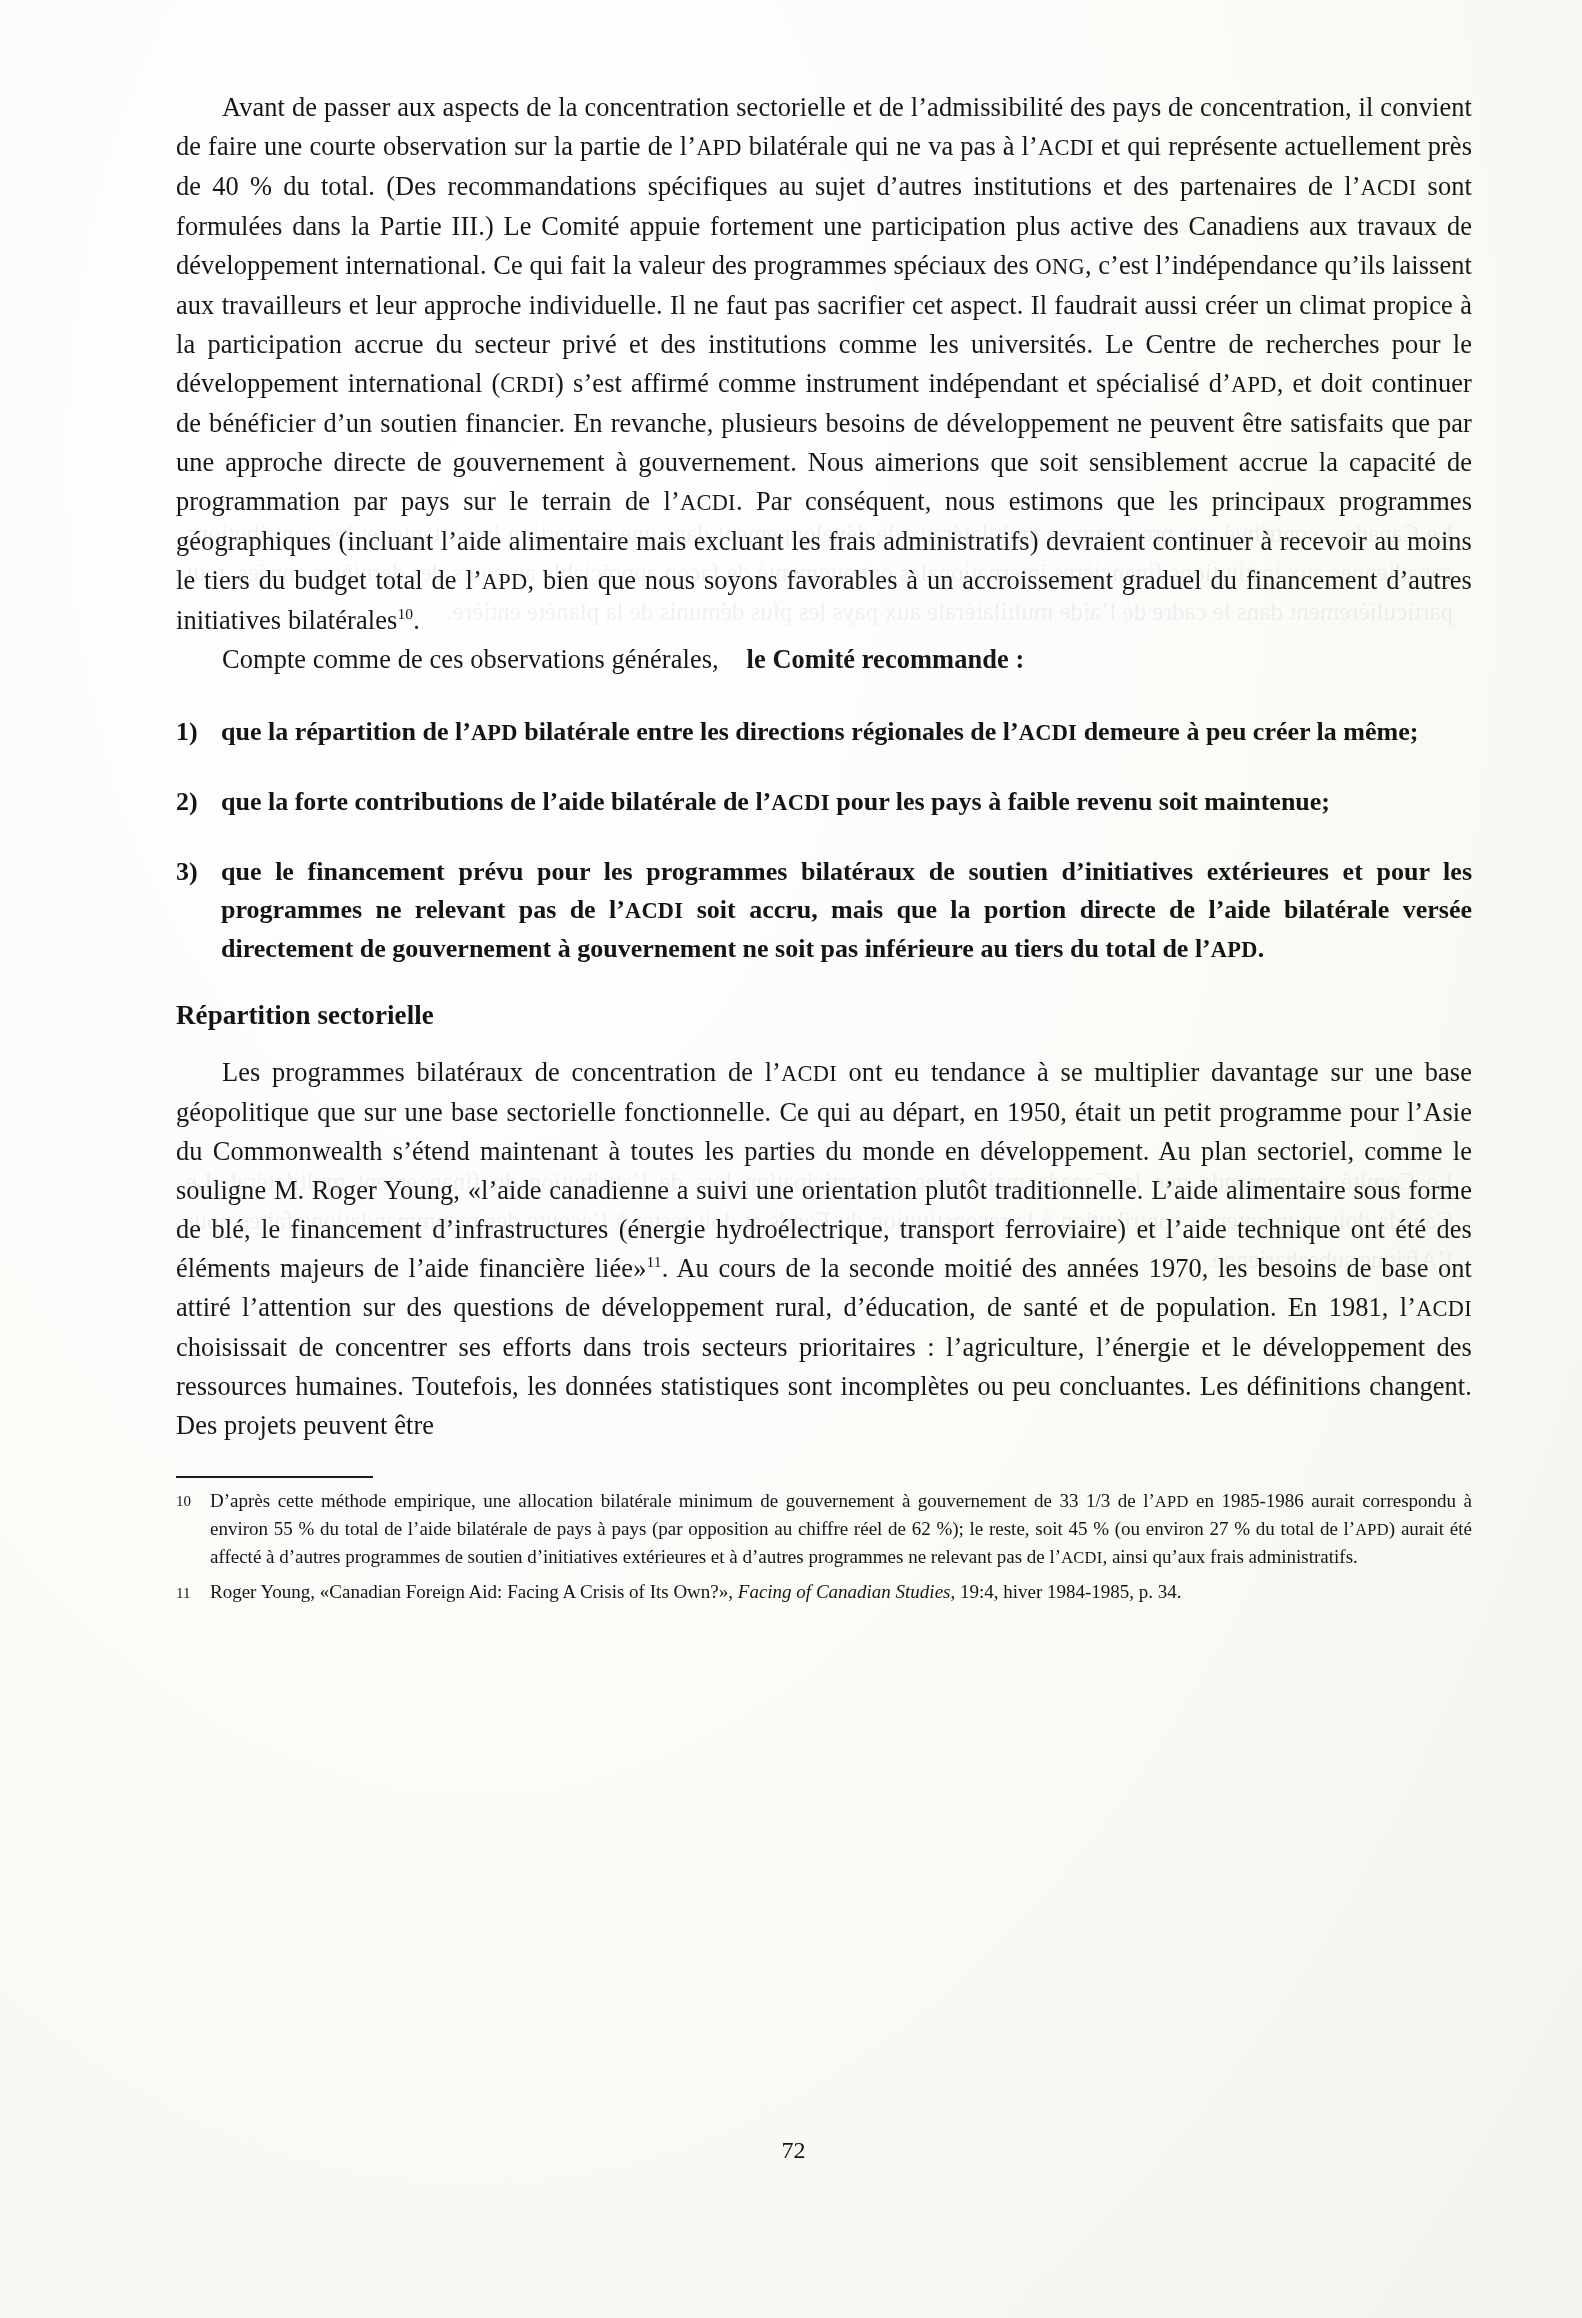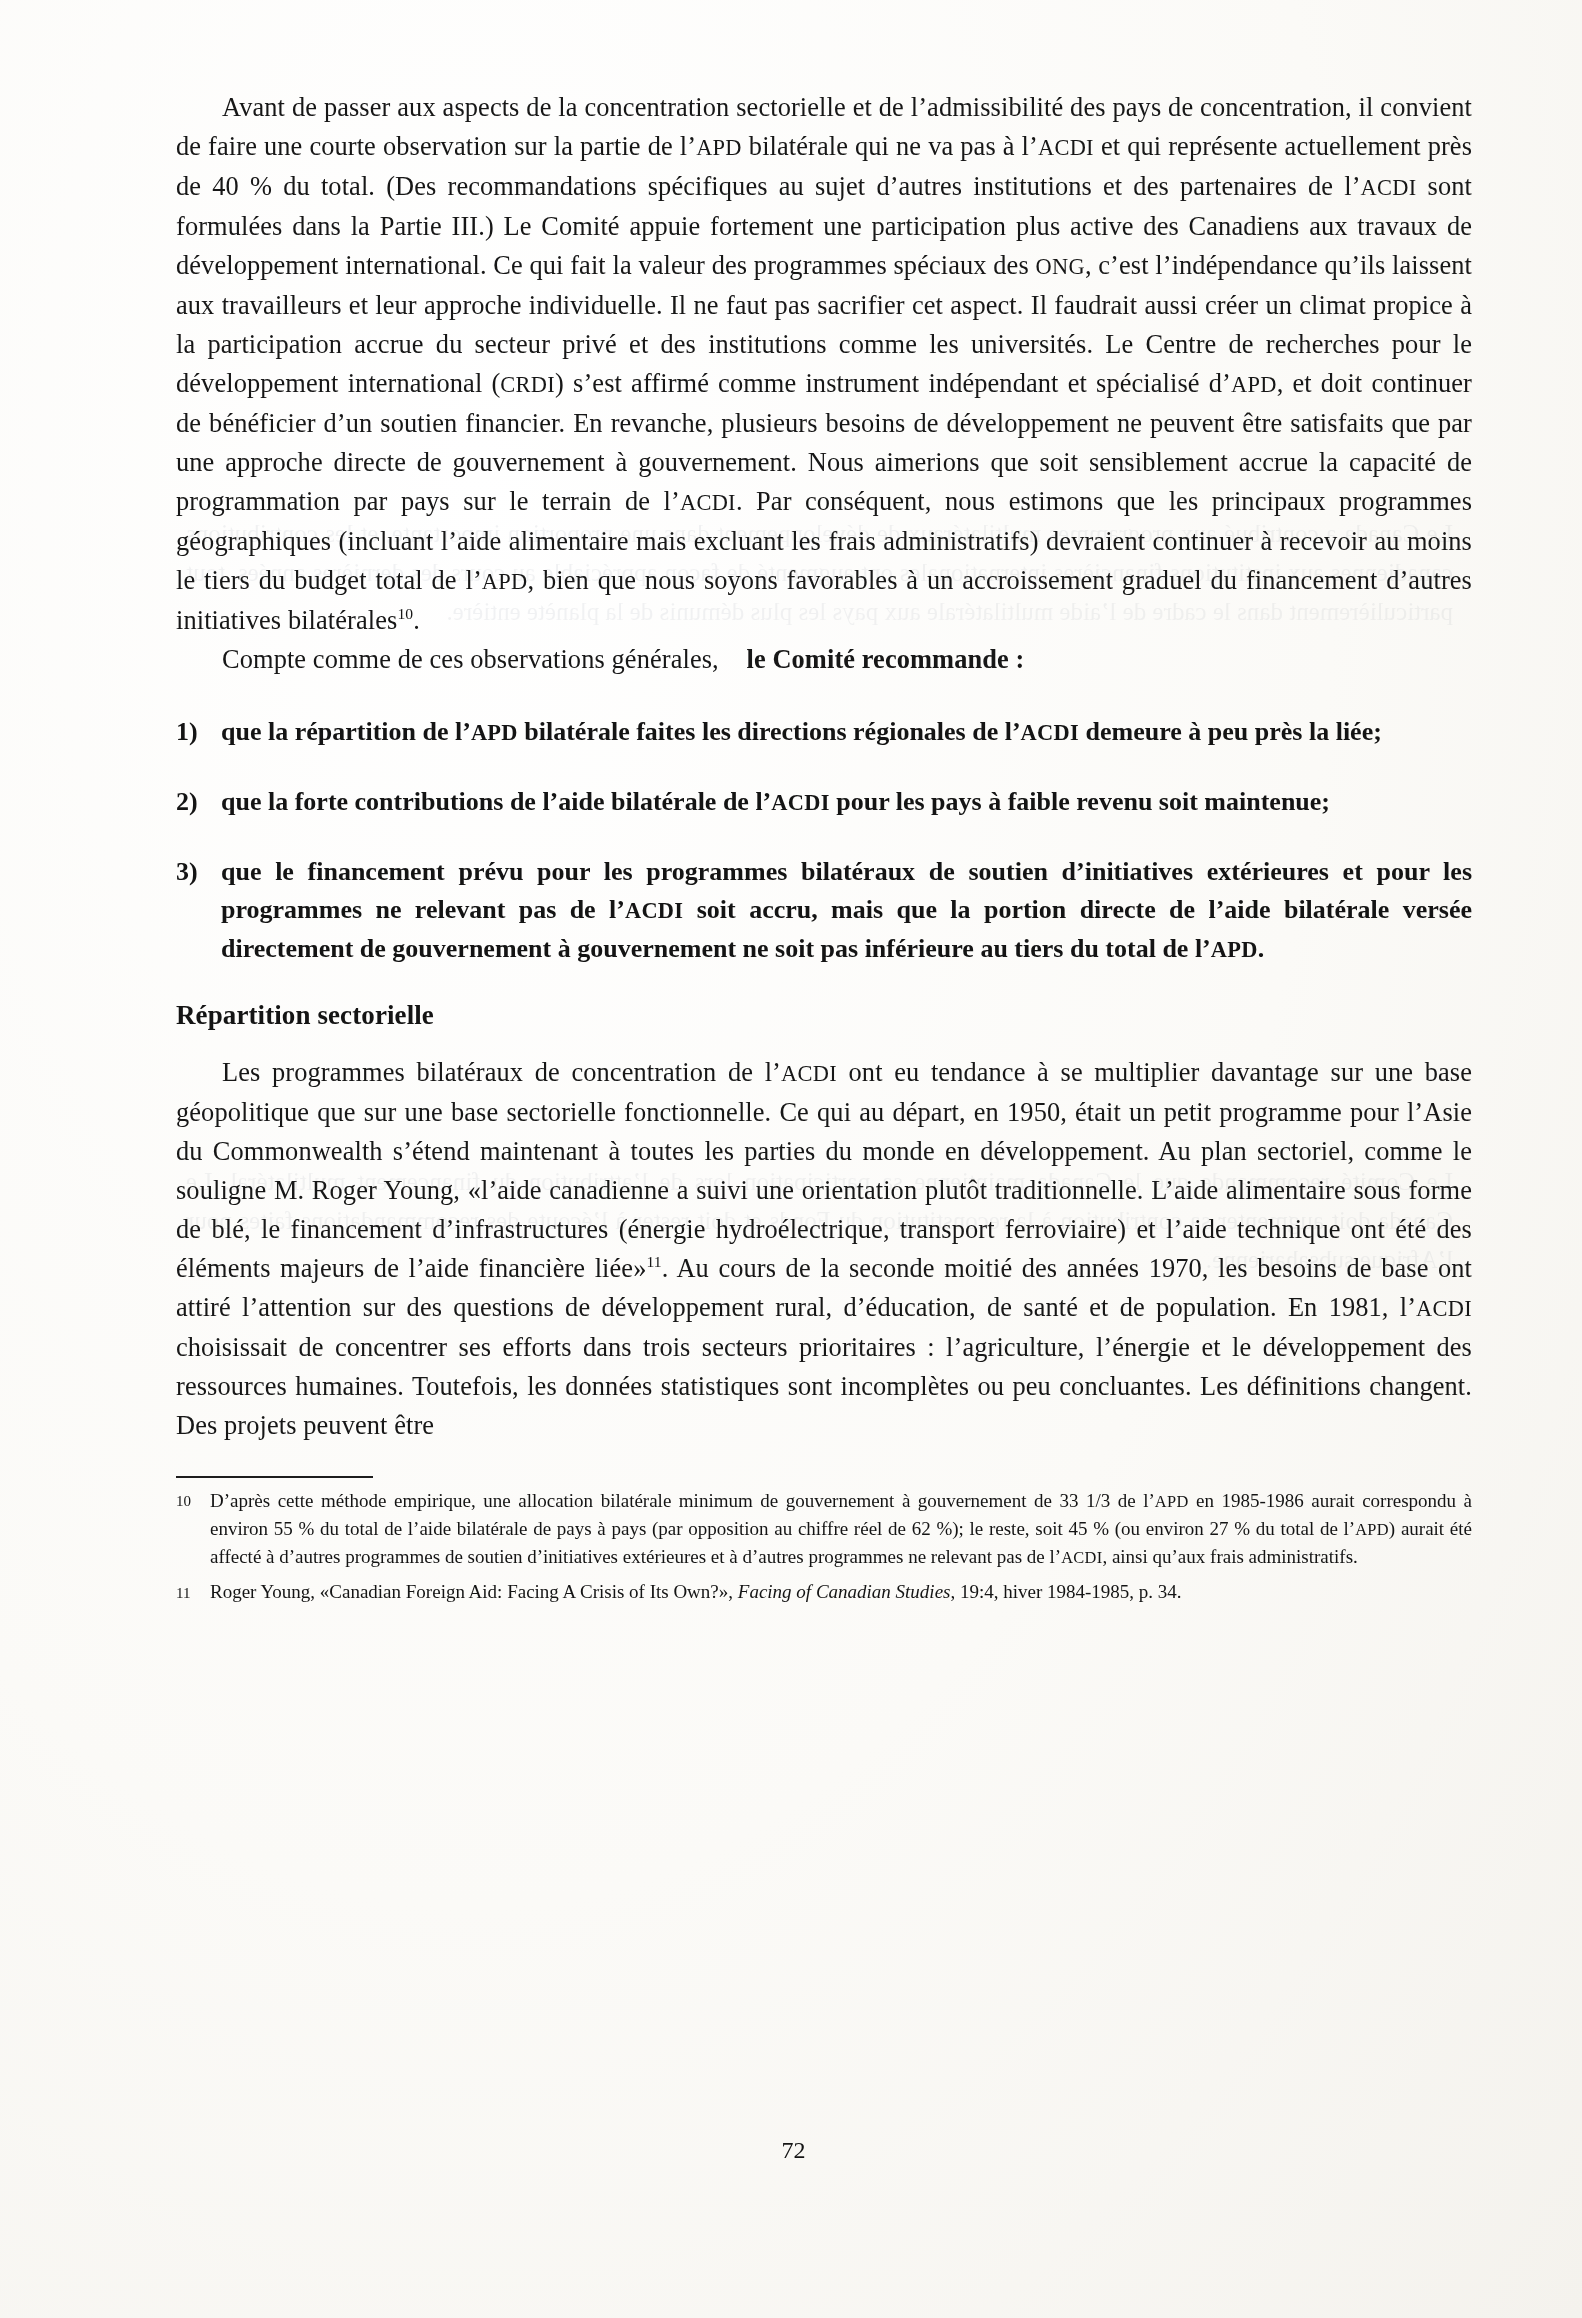--- a/index.html
+++ b/index.html
@@ -162,21 +162,21 @@
   <div class="content">
 
     <p class="body"><span class="ind"></span><span>Avant de passer aux aspects de la concentration sectorielle et de l’admissibilité des pays de concentration, il convient de faire une courte observation sur la partie de l’</span><span class="sc">APD</span><span> bilatérale qui ne va pas à l’</span><span class="sc">ACDI</span><span> et qui représente actuellement près de 40 % du total. (Des recommandations spécifiques au sujet d’autres institutions et des partenaires de l’</span><span class="sc">ACDI</span><span> sont formulées dans la Partie III.) Le Comité appuie fortement une participation plus active des Canadiens aux travaux de développement international. Ce qui fait la valeur des programmes spéciaux des </span><span class="sc">ONG</span><span>, c’est l’indépendance qu’ils laissent aux travailleurs et leur approche individuelle. Il ne faut pas sacrifier cet aspect. Il faudrait aussi créer un climat propice à la participation accrue du secteur privé et des institutions comme les universités. Le Centre de recherches pour le développement international (</span><span class="sc">CRDI</span><span>) s’est affirmé comme instrument indépendant et spécialisé d’</span><span class="sc">APD</span><span>, et doit continuer de bénéficier d’un soutien financier. En revanche, plusieurs besoins de développement ne peuvent être satisfaits que par une approche directe de gouvernement à gouvernement. Nous aimerions que soit sensiblement accrue la capacité de programmation par pays sur le terrain de l’</span><span class="sc">ACDI</span><span>. Par conséquent, nous estimons que les principaux programmes géographiques (incluant l’aide alimentaire mais excluant les frais administratifs) devraient continuer à recevoir au moins le tiers du budget total de l’</span><span class="sc">APD</span><span>, bien que nous soyons favorables à un accroissement graduel du financement d’autres initiatives bilatérales</span><sup>10</sup><span>.</span></p>
 
     <p class="body reco-lead"><span class="ind"></span><span>Compte comme de ces observations générales, </span><b>le Comité recommande :</b></p>
 
     <div class="reco-list">
 
       <div class="reco-item">
         <div class="reco-num">1)</div>
-        <div class="reco-text"><span>que la répartition de l’</span><span class="sc">APD</span><span> bilatérale faites les directions régionales de l’</span><span class="sc">ACDI</span><span> demeure à peu près la liée;</span></div>
+        <div class="reco-text"><span>que la répartition de l’</span><span class="sc">APD</span><span> bilatérale entre les directions régionales de l’</span><span class="sc">ACDI</span><span> demeure à peu créer la même;</span></div>
       </div>
 
       <div class="reco-item">
         <div class="reco-num">2)</div>
         <div class="reco-text"><span>que la forte contributions de l’aide bilatérale de l’</span><span class="sc">ACDI</span><span> pour les pays à faible revenu soit maintenue;</span></div>
       </div>
 
       <div class="reco-item">
         <div class="reco-num">3)</div>
         <div class="reco-text"><span>que le financement prévu pour les programmes bilatéraux de soutien d’initiatives extérieures et pour les programmes ne relevant pas de l’</span><span class="sc">ACDI</span><span> soit accru, mais que la portion directe de l’aide bilatérale versée directement de gouvernement à gouvernement ne soit pas inférieure au tiers du total de l’</span><span class="sc">APD</span><span>.</span></div>

